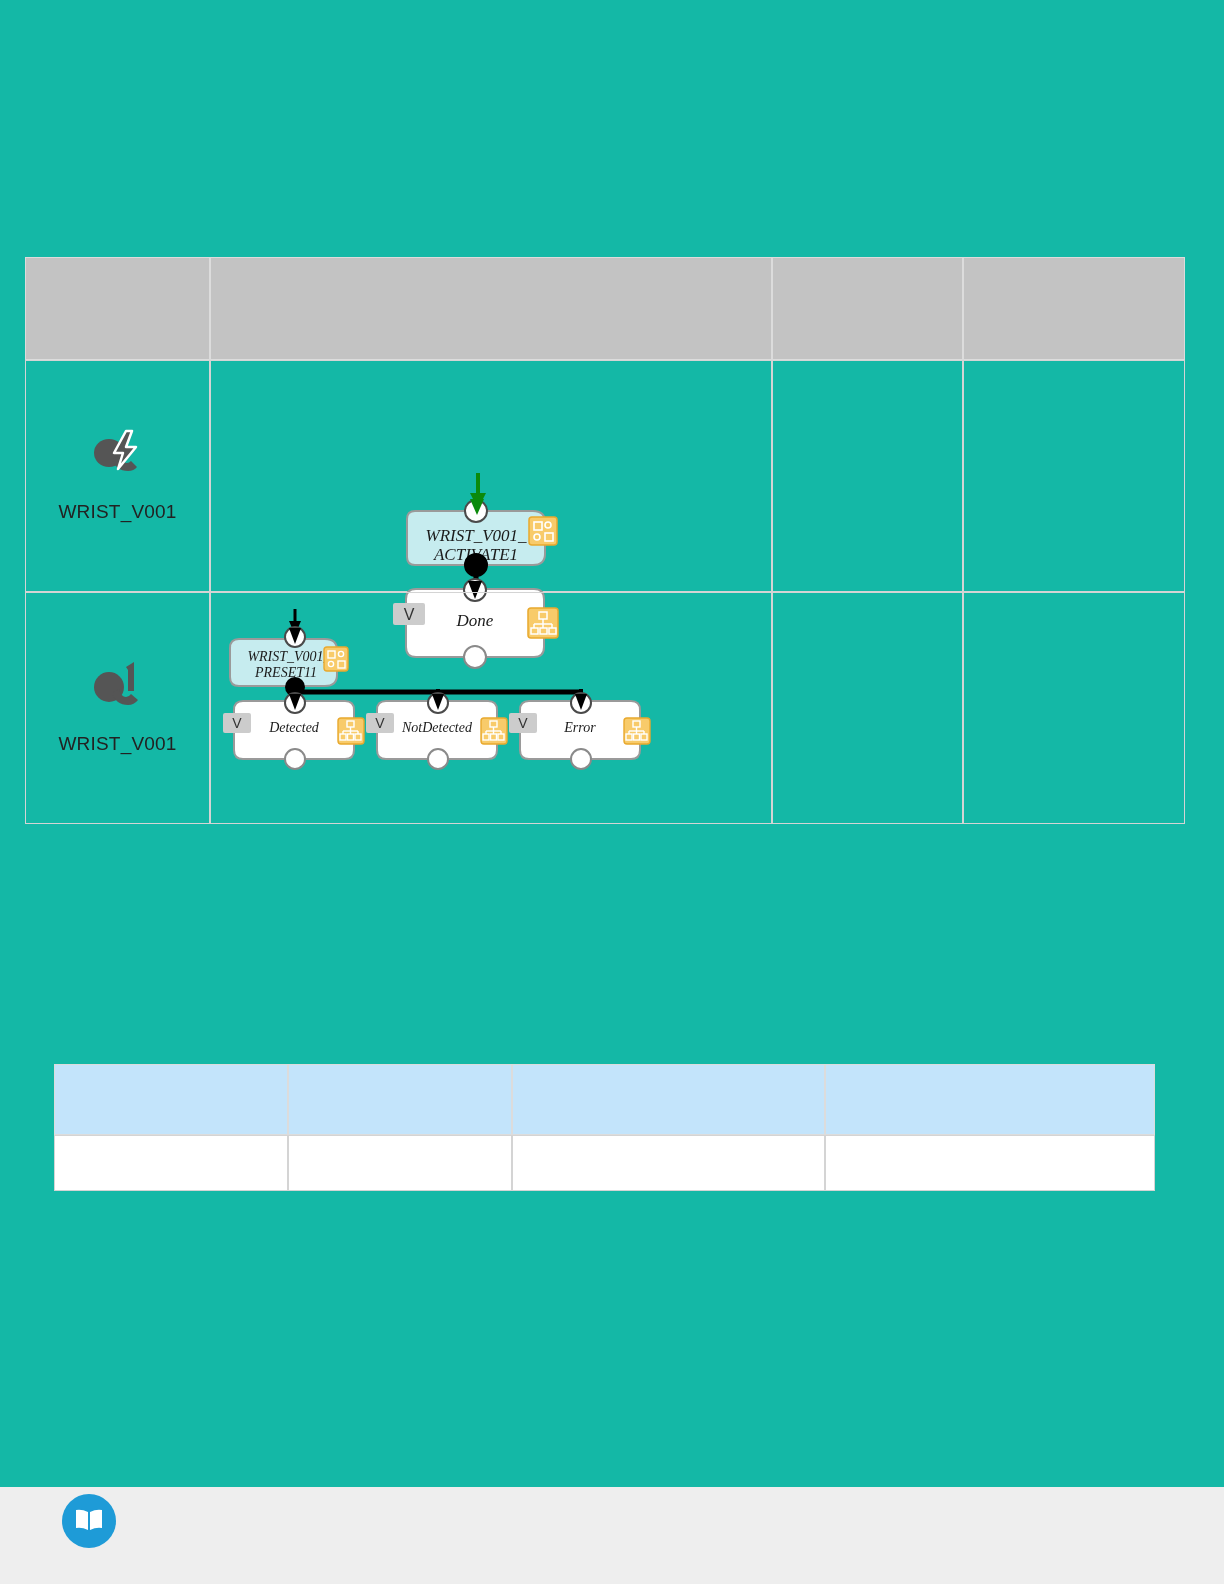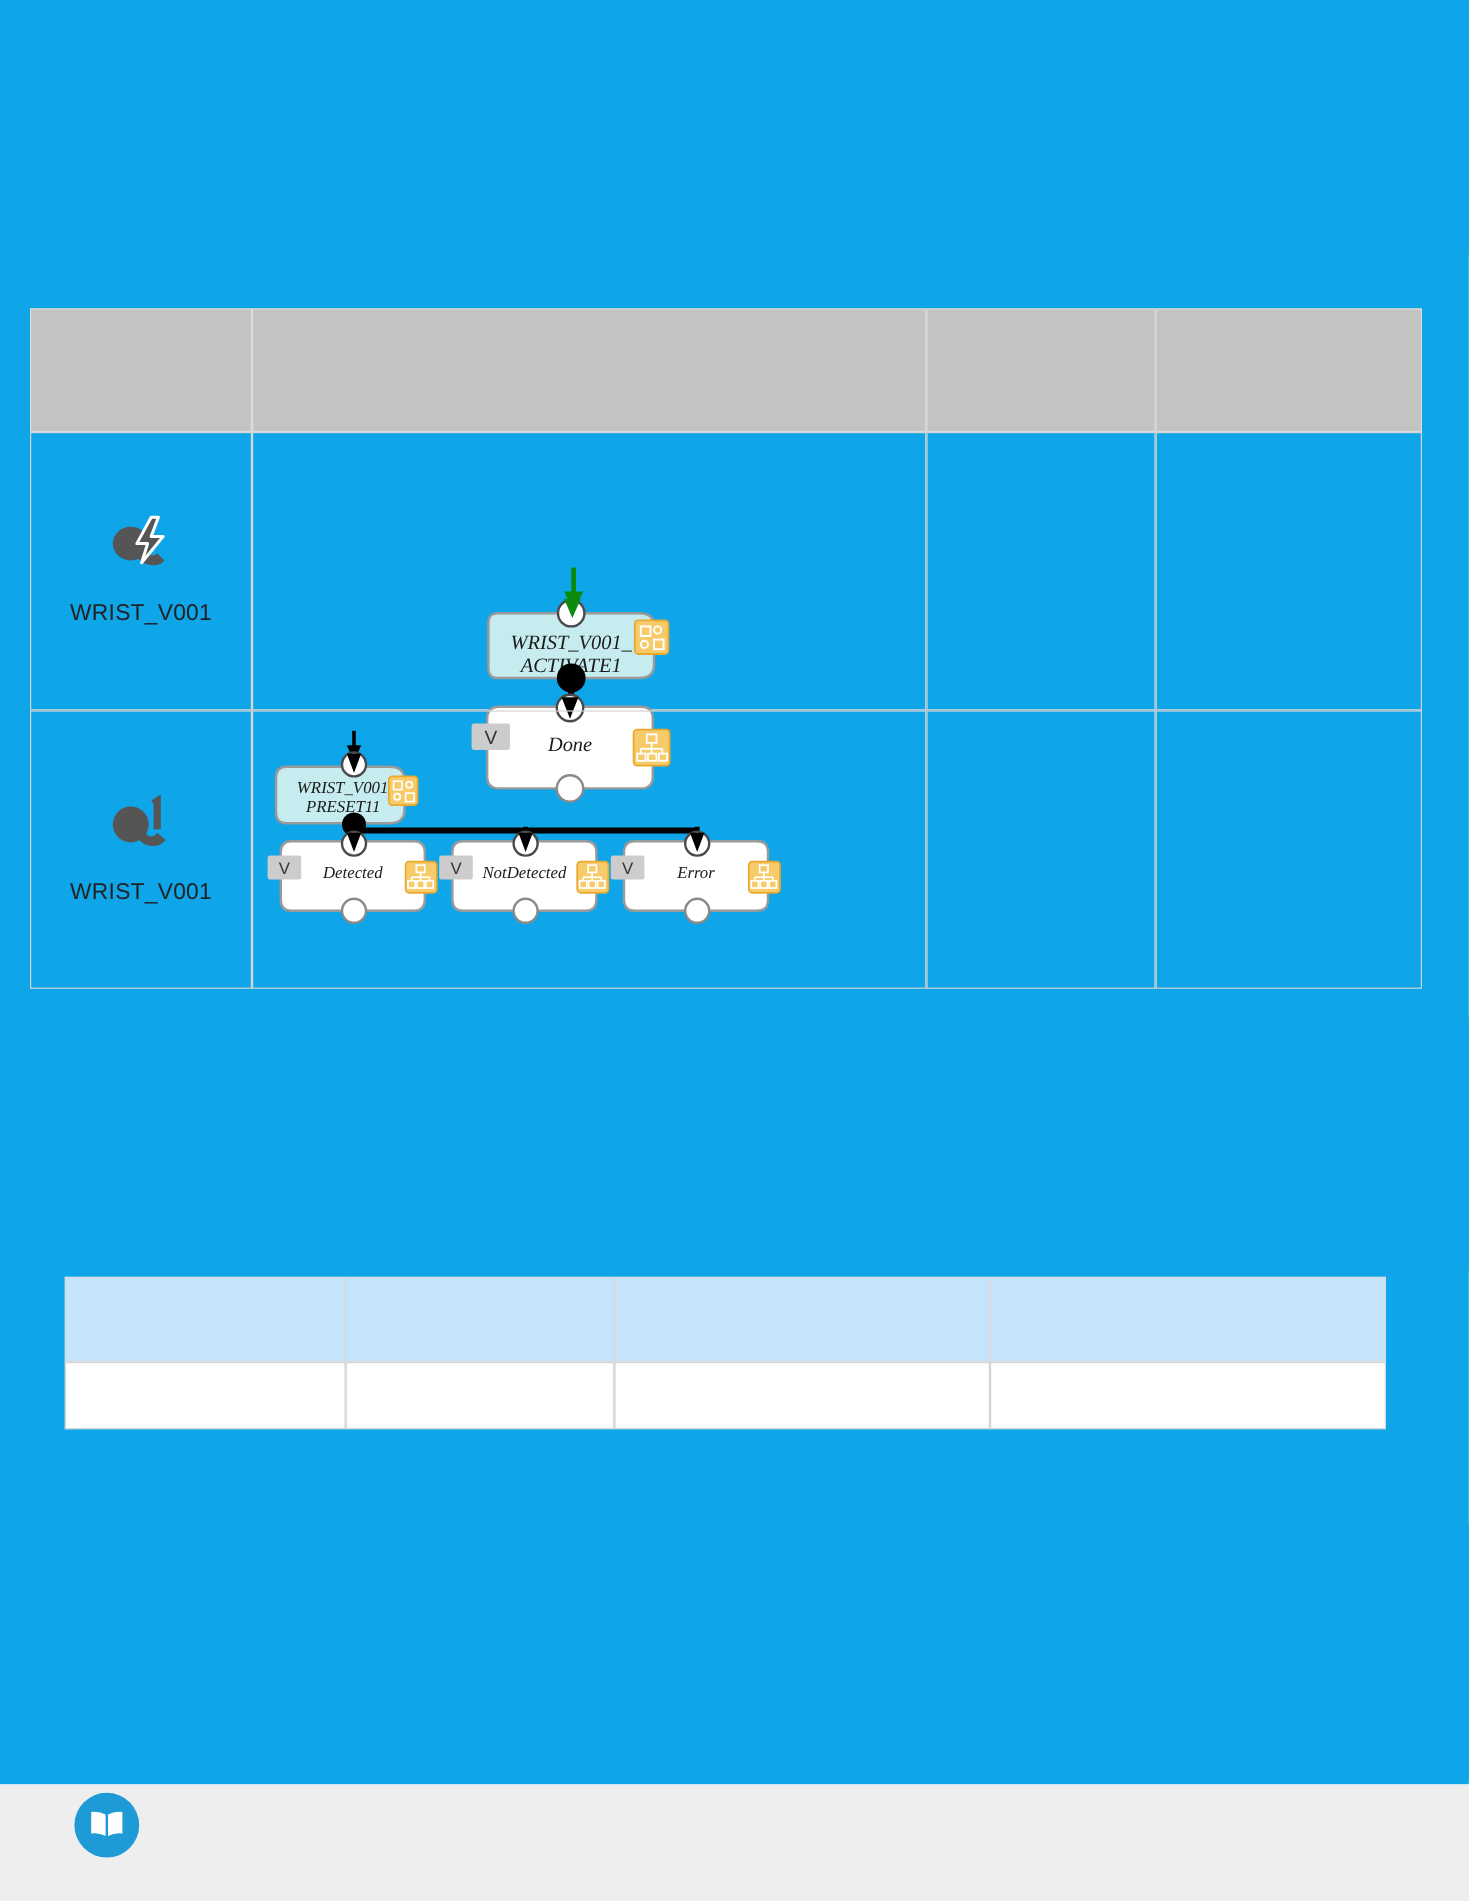--- a/index.html
+++ b/index.html
@@ -14,21 +14,21 @@
     font-family: "Liberation Sans", sans-serif;
     overflow: hidden;
   }
 
   
   .page {
     position: absolute;
     left: 0; top: 0;
     width: 1224px;
     height: 1487px;
-    background: #0ea5e9;
+    background: #14b8a6;
   }
 
   
   .footer-bar {
     position: absolute;
     left: 0;
     top: 1487px;
     width: 1224px;
     height: 97px;
     background: #eeeeee;

